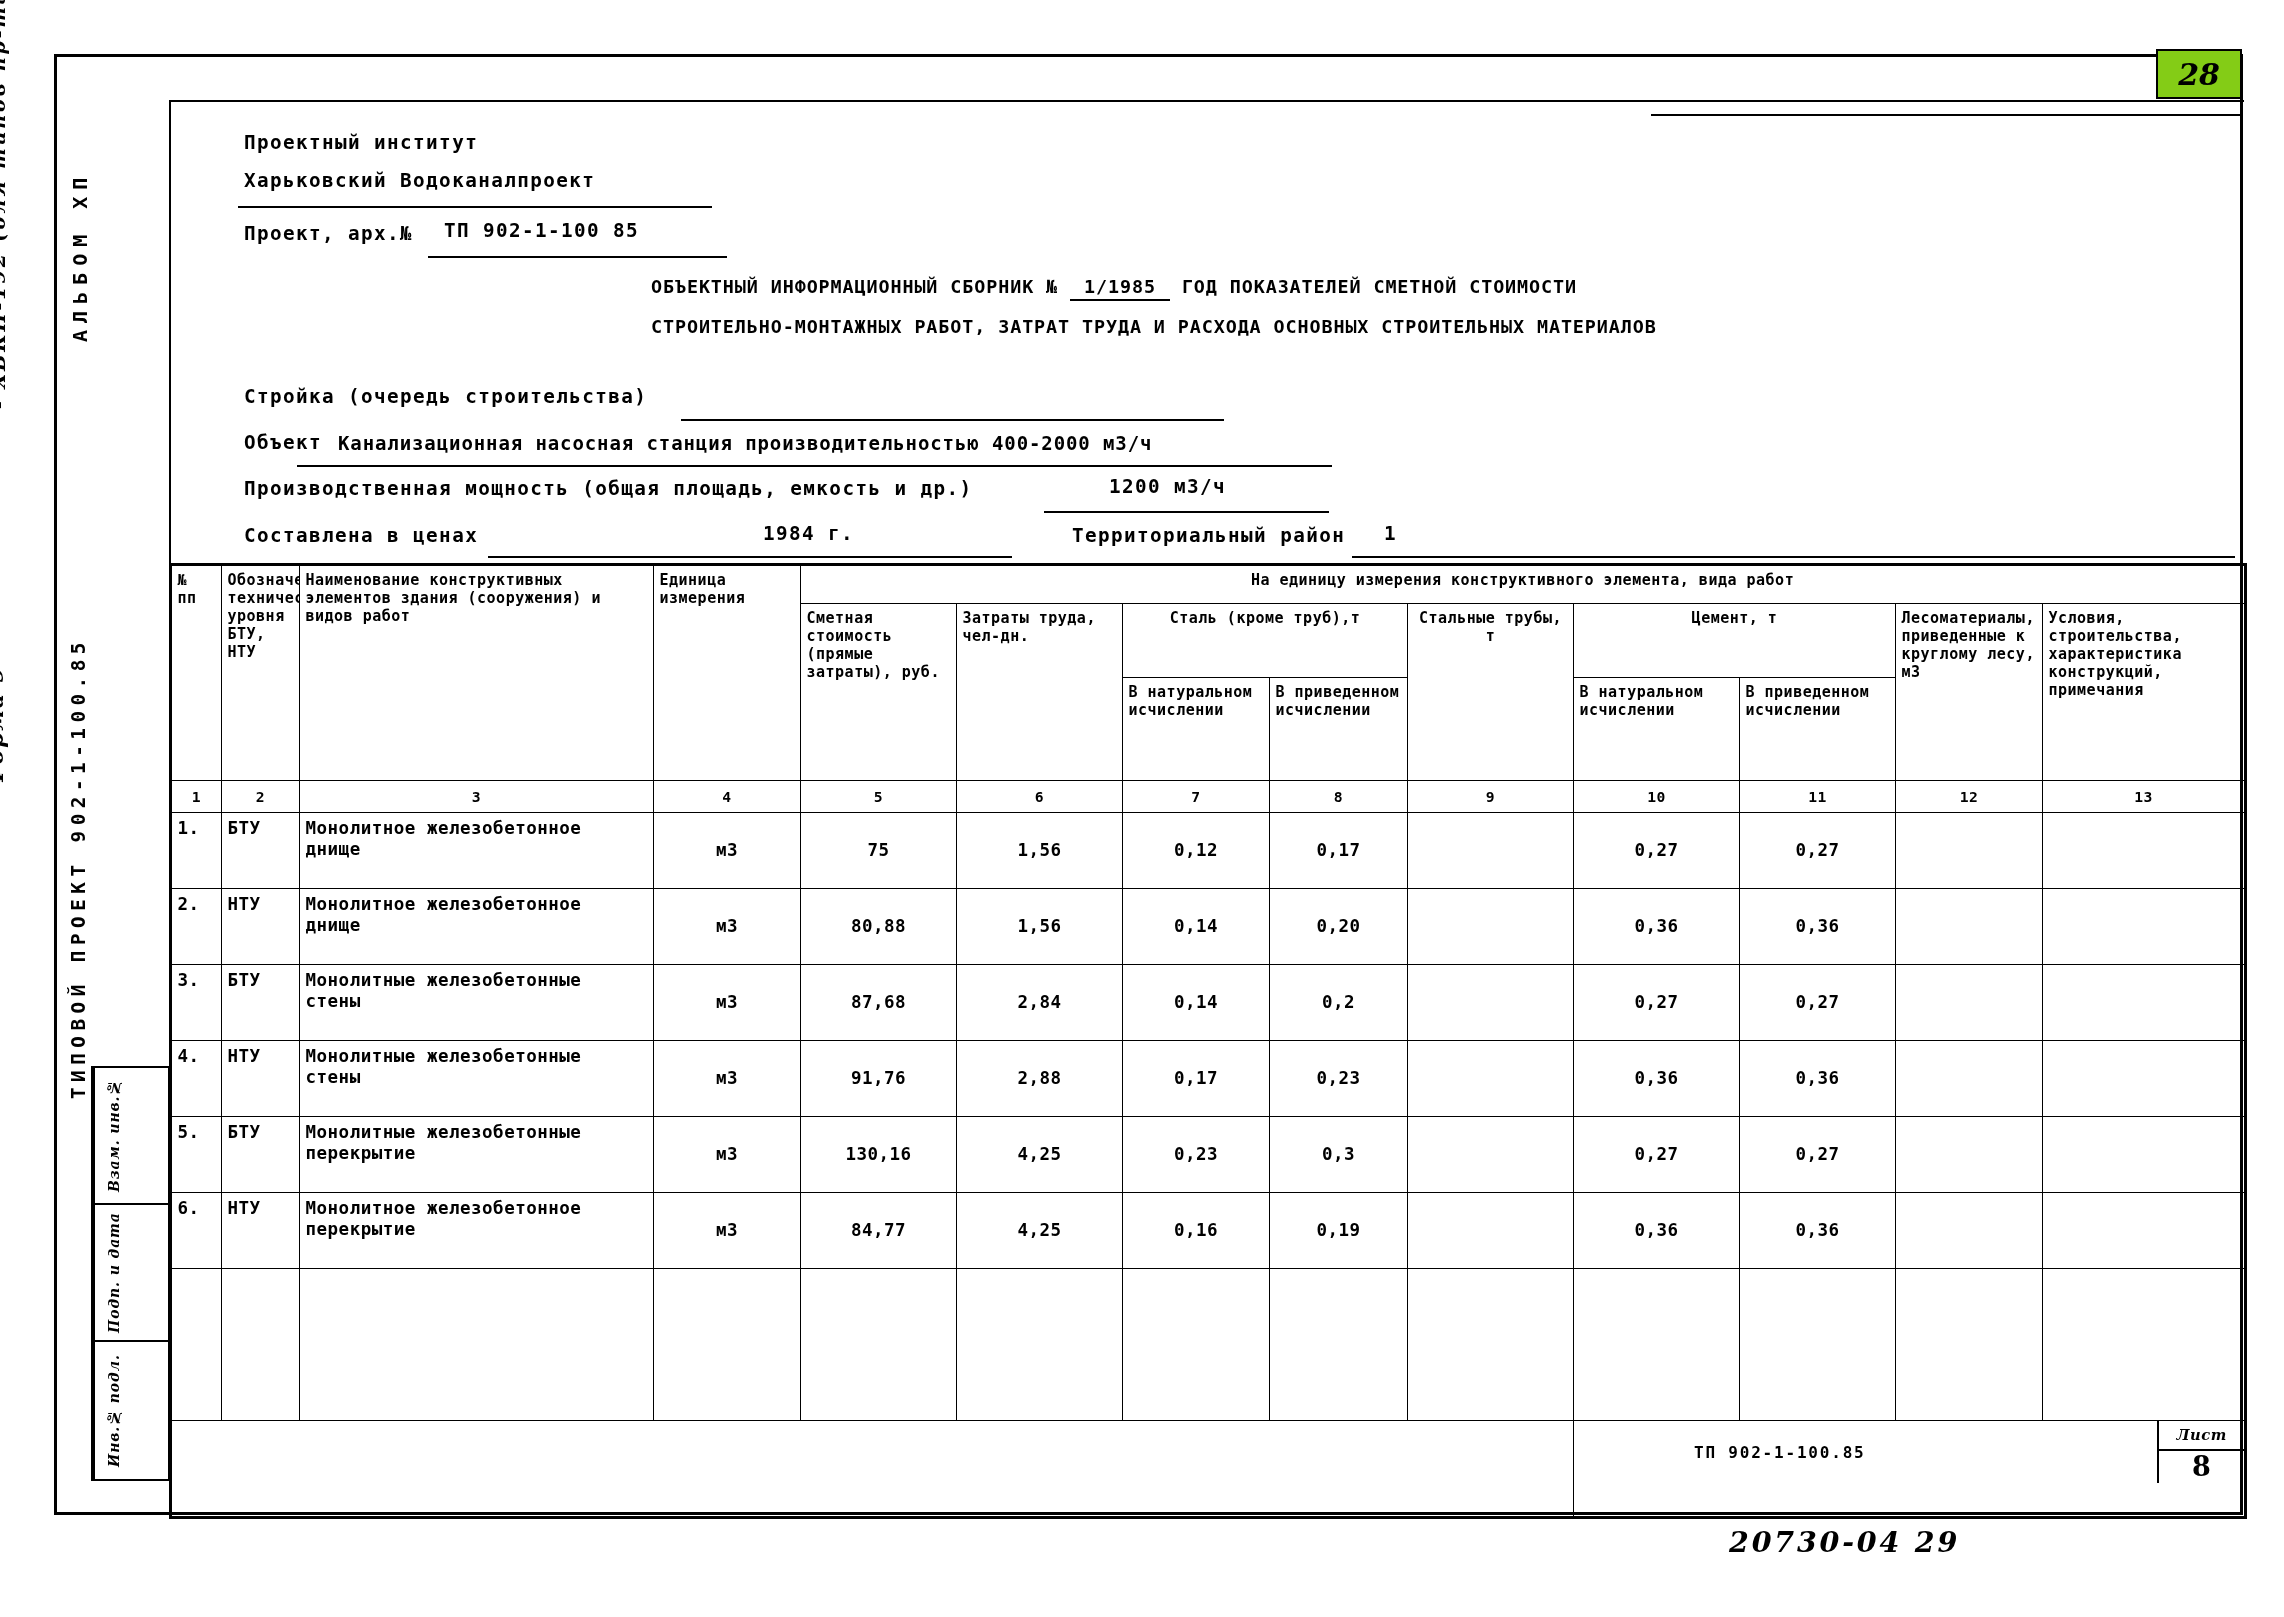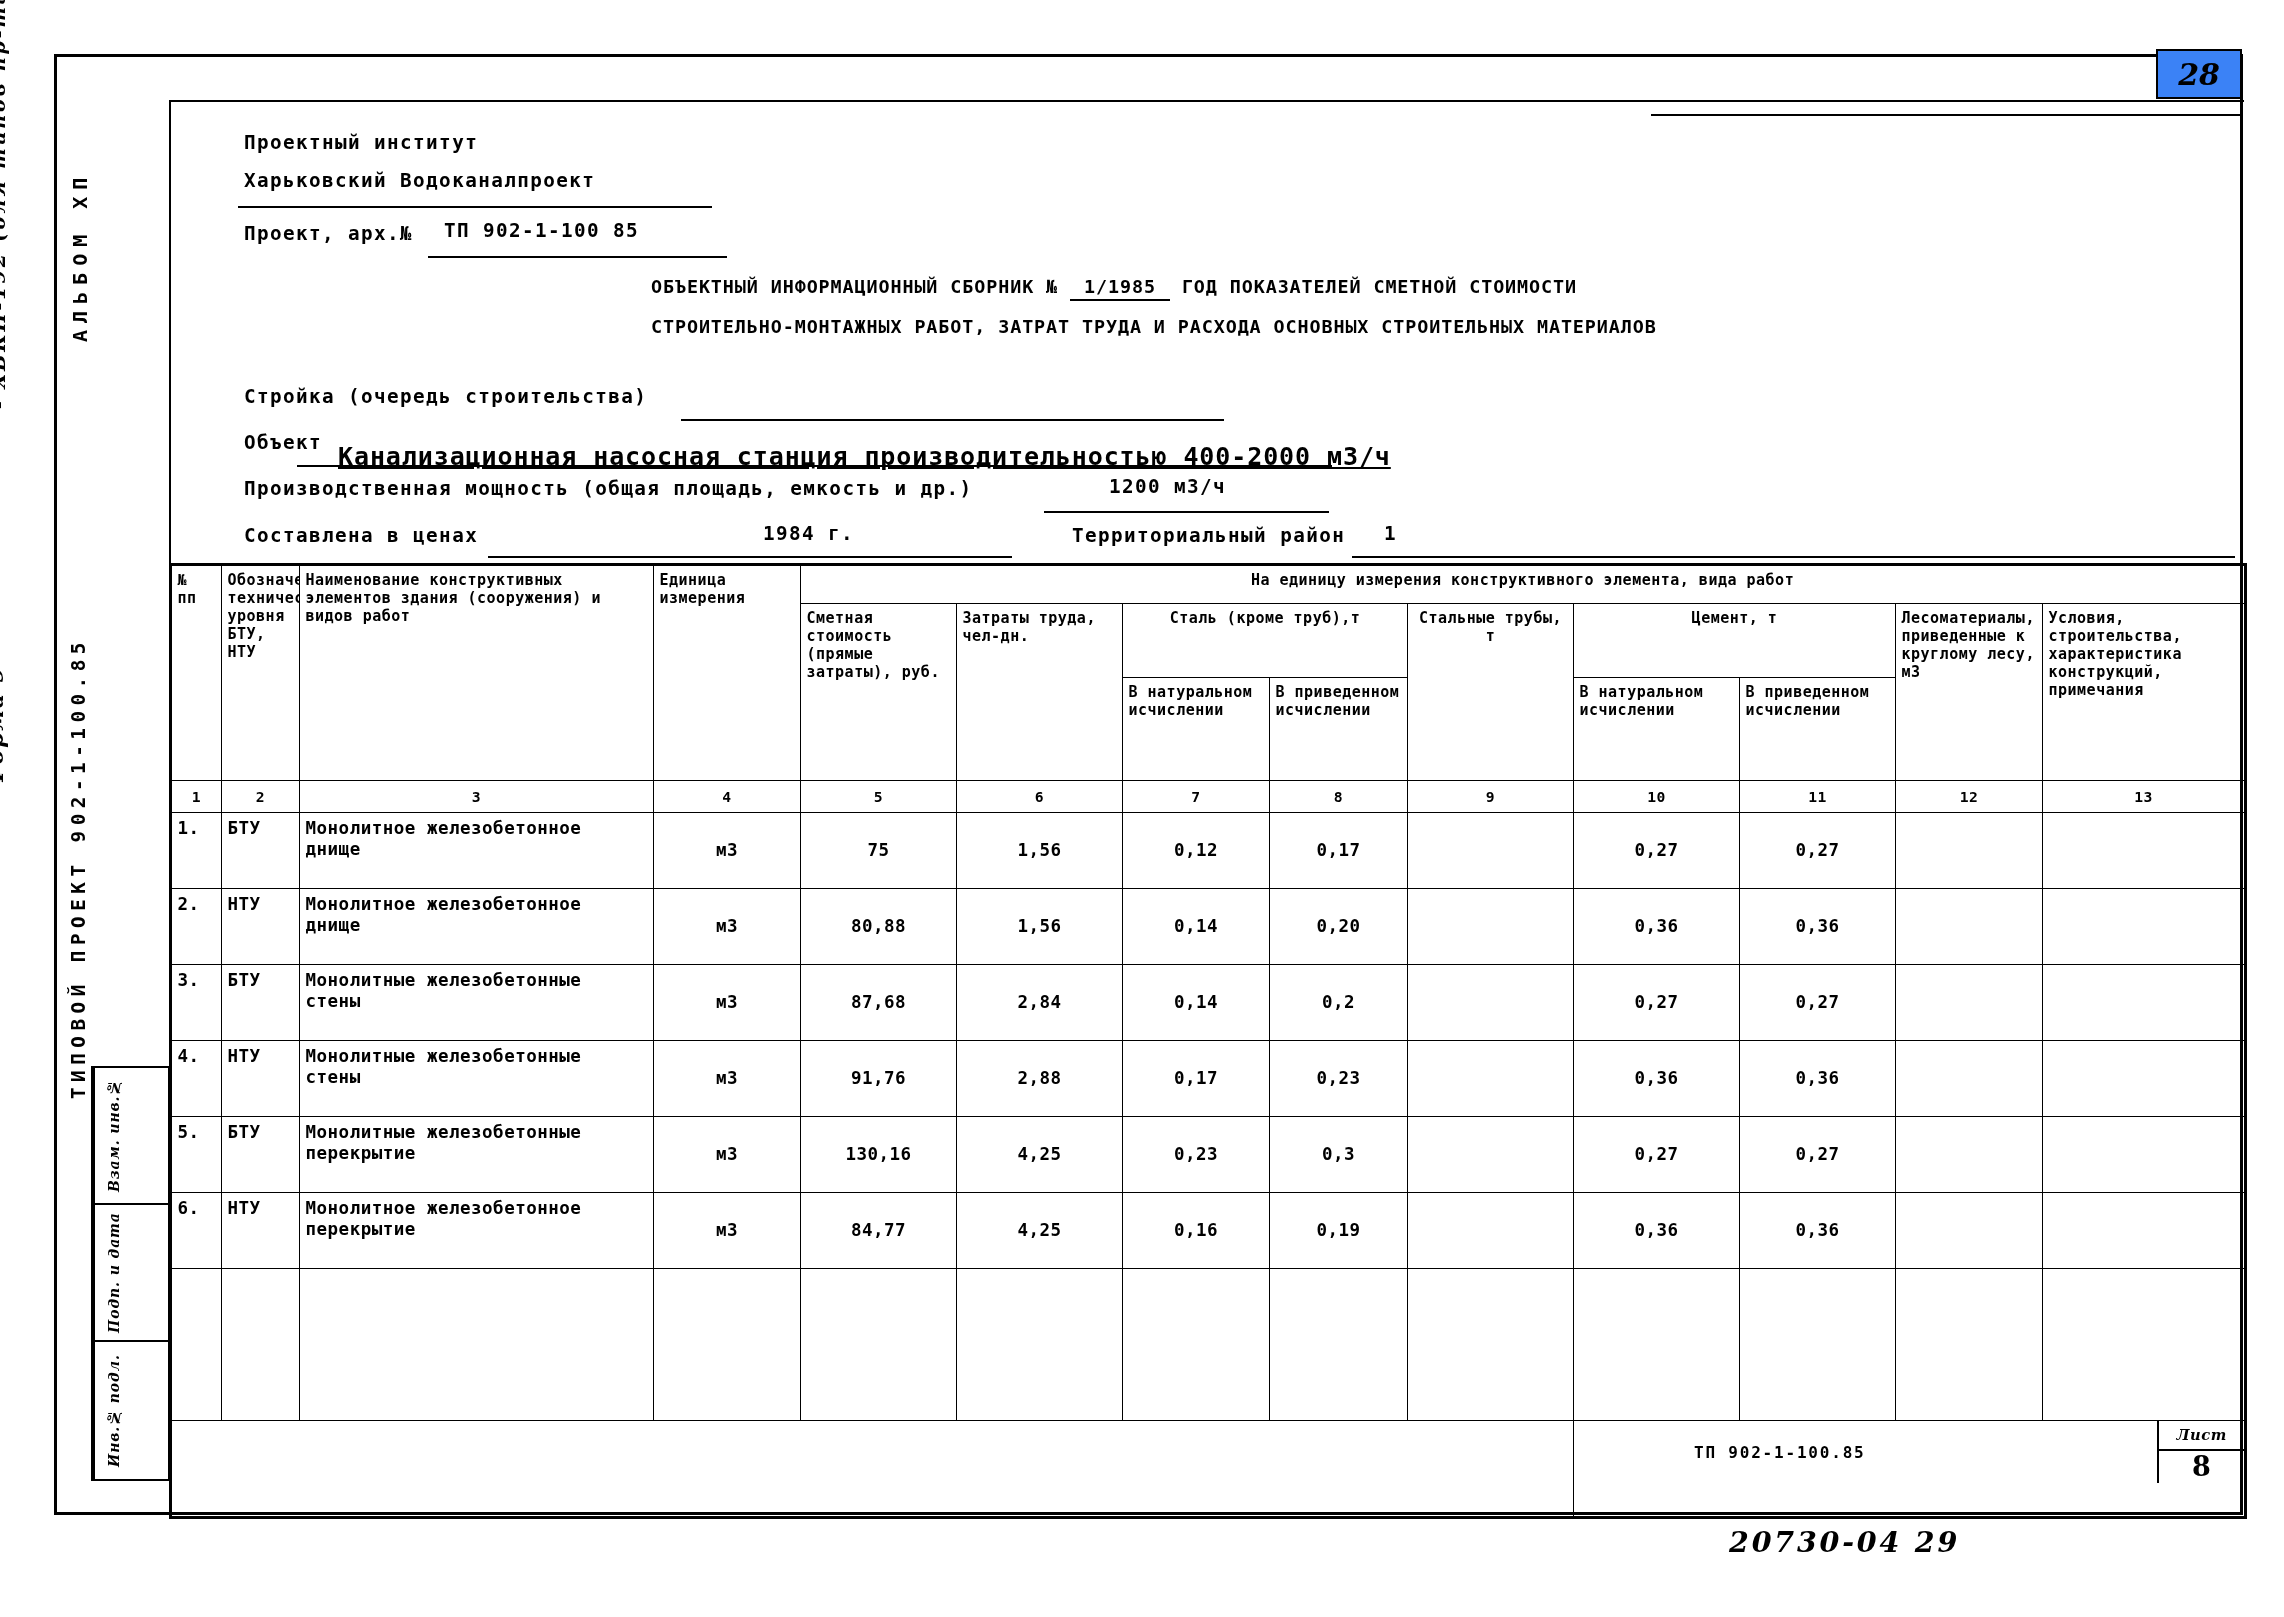--- a/index.html
+++ b/index.html
@@ -14,21 +14,21 @@
   .vline { position:absolute; border-left:2.3px solid #000; }
   .uline { position:absolute; border-top:2.3px solid #000; }
   
   #outer-frame {
     position:absolute; left:54px; top:54px; width:2189px; height:1461px;
     border:3.2px solid #000;
   }
   
   #page-num-box {
     position:absolute; left:2156px; top:49px; width:86px; height:50px;
-    border:2.8px solid #000; background:#3b82f6;
+    border:2.8px solid #000; background:#84cc16;
     display:flex; align-items:center; justify-content:center;
     font-family:"DejaVu Serif", serif; font-style:italic; font-weight:bold; font-size:30px;
   }
   
   .rot {
     position:absolute; transform:rotate(-90deg); transform-origin:left bottom;
     white-space:nowrap; font-weight:bold;
   }
   .hand { font-family:"DejaVu Serif", serif; font-style:italic; font-weight:bold; }
   
@@ -119,21 +119,21 @@
     <span>ОБЪЕКТНЫЙ ИНФОРМАЦИОННЫЙ СБОРНИК №</span>
     <span class="ul-val">1/1985</span>
     <span>ГОД ПОКАЗАТЕЛЕЙ СМЕТНОЙ СТОИМОСТИ</span>
   </div>
   <div class="typed title-line" style="left:651px; top:316px;">СТРОИТЕЛЬНО-МОНТАЖНЫХ РАБОТ, ЗАТРАТ ТРУДА И РАСХОДА ОСНОВНЫХ СТРОИТЕЛЬНЫХ МАТЕРИАЛОВ</div>
 
   <div class="typed" style="left:244px; top:385px;">Стройка (очередь строительства)</div>
   <div class="uline" style="left:681px; top:419px; width:543px;"></div>
 
   <div class="typed" style="left:244px; top:431px;">Объект</div>
-  <div class="typed" style="left:338px; top:442px; font-size:25px; letter-spacing:0.9px;text-decoration:underline;">Канализационная насосная станция производительностью 400-2000 м3/ч</div>
+  <div class="typed" style="left:338px; top:432px; font-size:19px; letter-spacing:0.9px;">Канализационная насосная станция производительностью 400-2000 м3/ч</div>
   <div class="uline" style="left:297px; top:465px; width:1035px;"></div>
 
   <div class="typed" style="left:244px; top:477px;">Производственная мощность (общая площадь, емкость и др.)</div>
   <div class="typed" style="left:1073px; top:475px;margin-left:36px;">1200 м3/ч</div>
   <div class="uline" style="left:1044px; top:511px; width:285px;"></div>
 
   <div class="typed" style="left:244px; top:524px;">Составлена в ценах</div>
   <div class="typed" style="left:763px; top:522px;">1984 г.</div>
   <div class="uline" style="left:488px; top:556px; width:524px;"></div>
   <div class="typed" style="left:1072px; top:524px;">Территориальный район</div>

